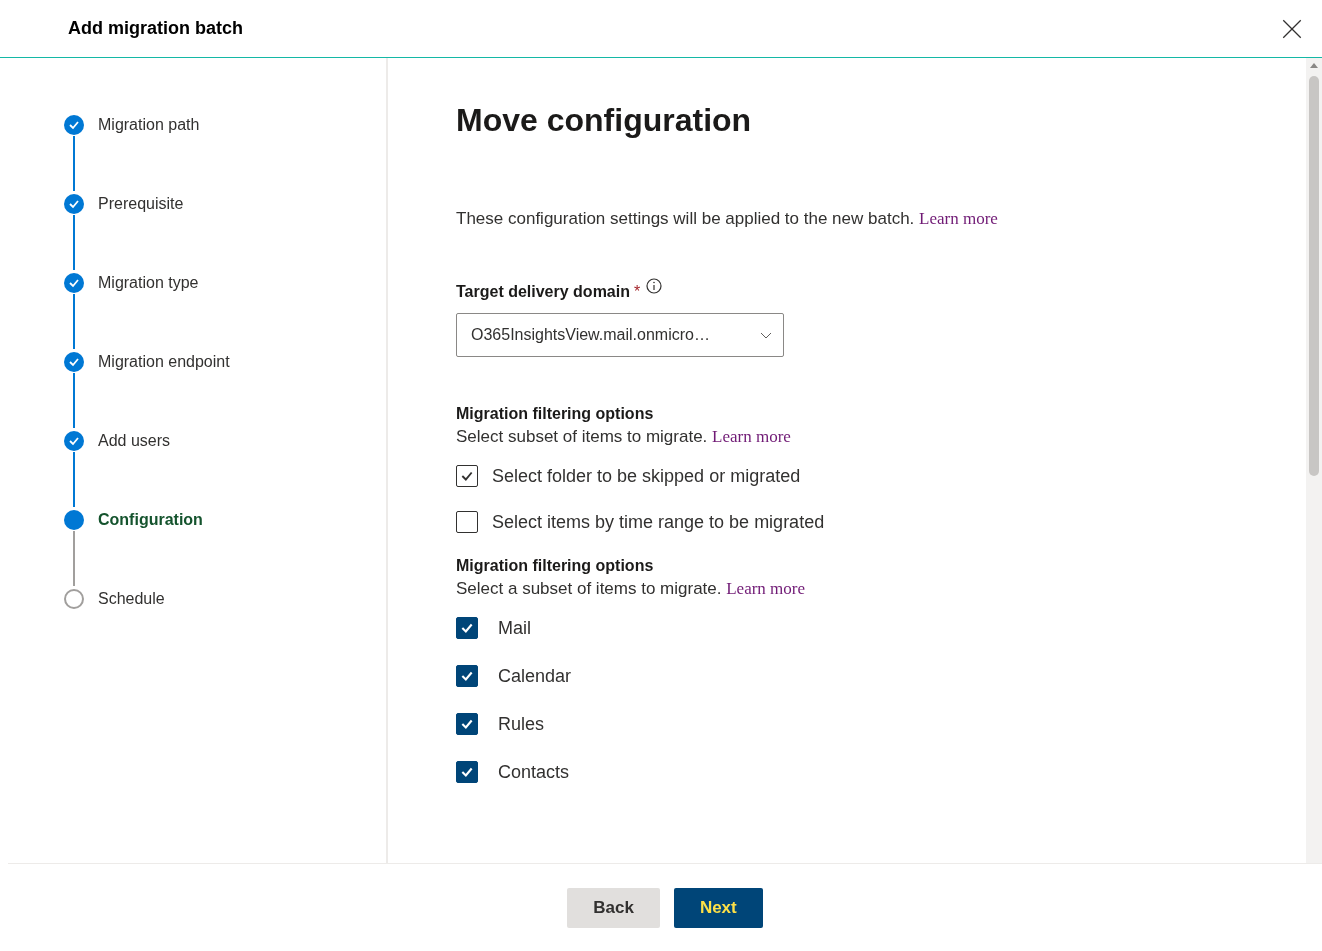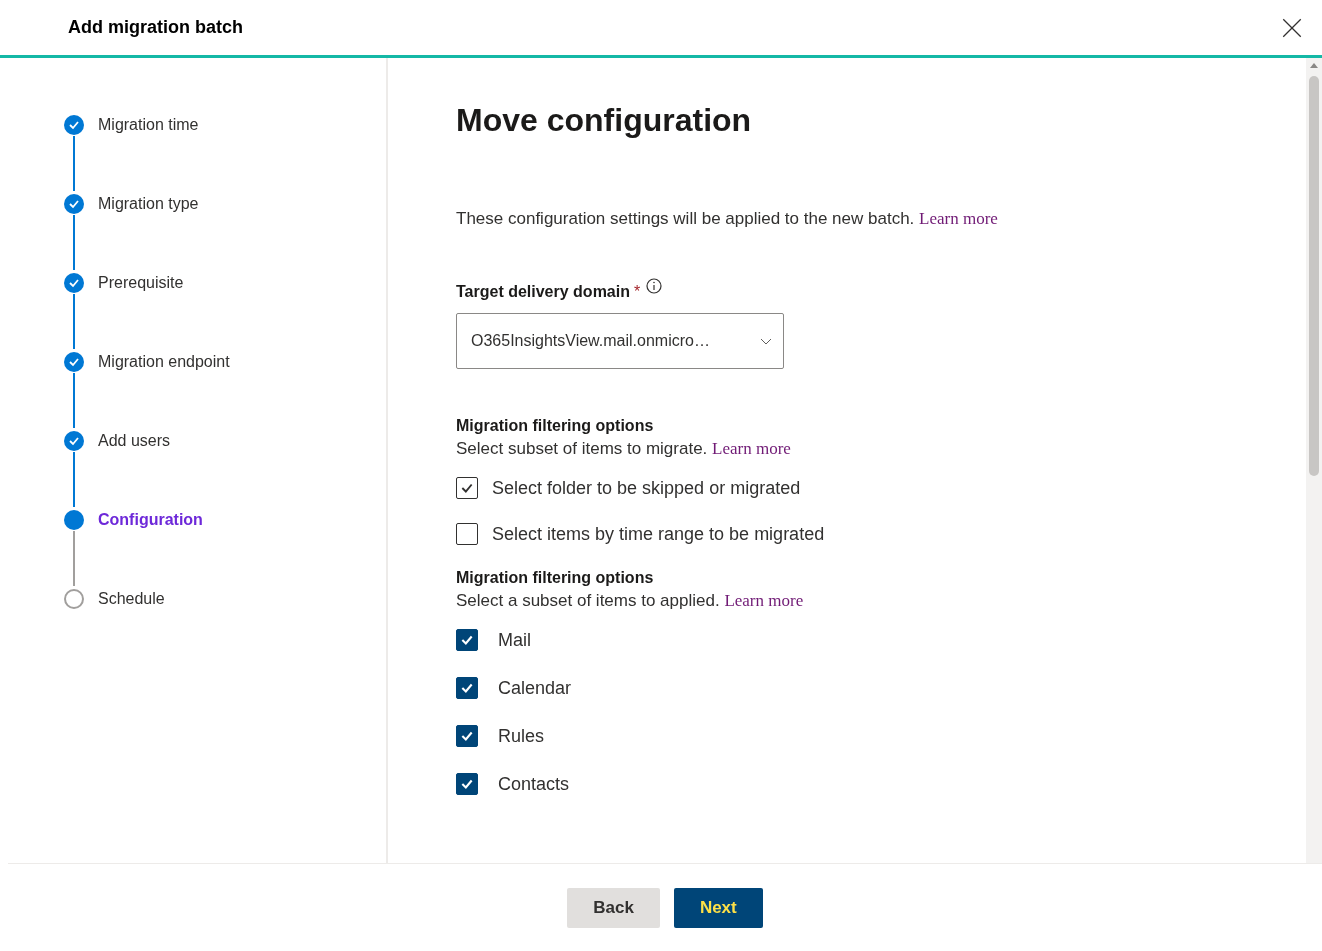--- a/index.html
+++ b/index.html
@@ -11,21 +11,21 @@
       height: 951px;
       overflow: hidden;
       position: relative;
     }
     .header {
       height: 58px;
       display: flex;
       align-items: center;
       justify-content: space-between;
       padding: 0 14px 0 68px;
-      border-bottom: 3px solid #14b8a6;
+      border-bottom: 1px solid #14b8a6;
     }
     .header-title {
       font-size: 18px;
       font-weight: 700;
       color: #000;
     }
     .close-btn {
       width: 32px;
       height: 32px;
       display: flex;
@@ -81,21 +81,21 @@
       background: #fff;
       border: 2px solid #a19f9d;
     }
     .step-label {
       margin-left: 14px;
       font-size: 16px;
       color: #323130;
     }
     .step-current .step-label {
       font-weight: 700;
-      color: #6d28d9;
+      color: #14532d;
     }
     .step-line {
       position: absolute;
       left: 9px;
       top: 22px;
       width: 2px;
       height: 55px;
       z-index: 1;
     }
     .line-blue { background: #0078d4; }
@@ -141,21 +141,21 @@
     }
     .info-icon-circle {
       width: 16px;
       height: 16px;
       position: relative;
       top: -6px;
       left: 2px;
     }
     .dropdown {
       width: 328px;
-      height: 56px;
+      height: 44px;
       border: 1px solid #8a8886;
       border-radius: 2px;
       background: #fff;
       display: flex;
       align-items: center;
       justify-content: space-between;
       padding: 0 10px 0 14px;
       font-size: 16px;
       cursor: pointer;
       margin-bottom: 48px;
@@ -298,41 +298,41 @@
 
 <div class="body">
   <div class="sidebar">
 
     <div class="step step-completed">
       <div class="step-dot">
         <svg viewBox="0 0 12 12">
             <path d="M2 6 L5 9 L10 3" stroke="#fff" stroke-width="1.8" fill="none"></path>
           </svg>
       </div>
-      <div class="step-label">Migration time</div>
+      <div class="step-label">Migration path</div>
       <div class="step-line line-blue"></div>
     </div>
 
     <div class="step step-completed">
       <div class="step-dot">
         <svg viewBox="0 0 12 12">
             <path d="M2 6 L5 9 L10 3" stroke="#fff" stroke-width="1.8" fill="none"></path>
           </svg>
       </div>
-      <div class="step-label">Migration type</div>
+      <div class="step-label">Prerequisite</div>
       <div class="step-line line-blue"></div>
     </div>
 
     <div class="step step-completed">
       <div class="step-dot">
         <svg viewBox="0 0 12 12">
             <path d="M2 6 L5 9 L10 3" stroke="#fff" stroke-width="1.8" fill="none"></path>
           </svg>
       </div>
-      <div class="step-label">Prerequisite</div>
+      <div class="step-label">Migration type</div>
       <div class="step-line line-blue"></div>
     </div>
 
     <div class="step step-completed">
       <div class="step-dot">
         <svg viewBox="0 0 12 12">
             <path d="M2 6 L5 9 L10 3" stroke="#fff" stroke-width="1.8" fill="none"></path>
           </svg>
       </div>
       <div class="step-label">Migration endpoint</div>
@@ -402,21 +402,21 @@
       </div>
 
       <div class="checkbox-row">
         <div class="checkbox"></div>
         <span class="checkbox-label">Select items by time range to be migrated</span>
       </div>
 
       <div class="filter-group">
         <div class="section-title">Migration filtering options</div>
         <div class="section-desc">
-          <span>Select a subset of items to applied. </span><span class="link">Learn more</span>
+          <span>Select a subset of items to migrate. </span><span class="link">Learn more</span>
         </div>
 
         <div class="filter-row">
           <div class="checkbox checked-dark">
             <svg viewBox="0 0 12 12">
                 <path d="M2 6 L5 9 L10 3" stroke="#fff" stroke-width="1.8" fill="none"></path>
               </svg>
           </div>
           <span class="checkbox-label">Mail</span>
         </div>

